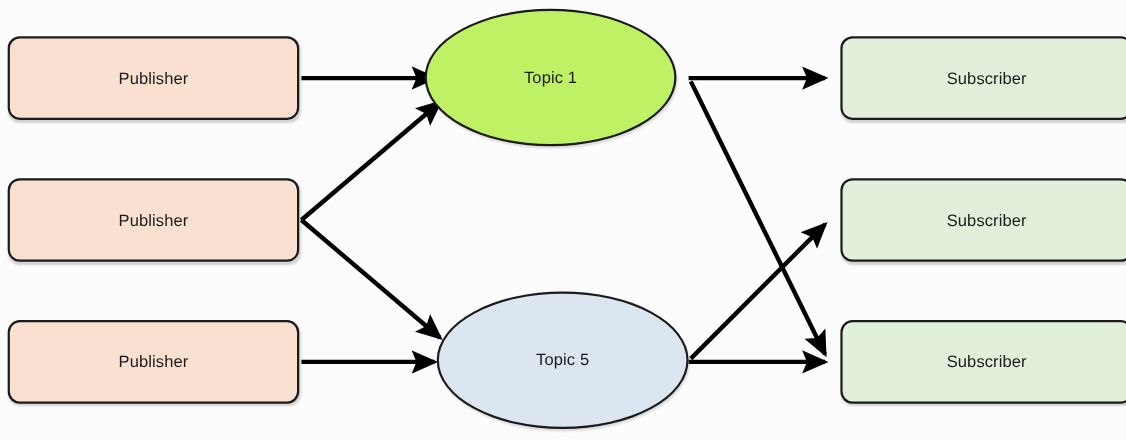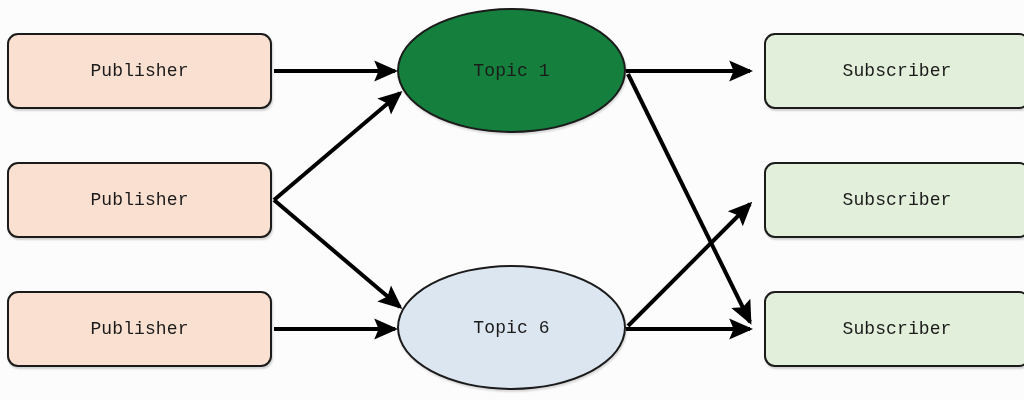--- a/index.html
+++ b/index.html
@@ -29,26 +29,25 @@
     pointer-events: none;
   }
   .node {
     position: absolute;
     box-sizing: border-box;
     display: flex;
     align-items: center;
     justify-content: center;
     border: 2px solid #1b1b1b;
     color: #1b1b1b;
-    font-size: 18px;
+    font-size: 15px;
     line-height: 1;
     letter-spacing: 0.1px;
     text-align: center;
     z-index: 2;
-    font-family: Liberation Mono, monospace;
   }
   .node-box {
     border-radius: 11px;
     box-shadow: 1px 2px 2px rgba(0,0,0,0.17);
   }
   .node-ellipse {
     border-radius: 50%;
     box-shadow: 1px 2px 2px rgba(0,0,0,0.14);
   }
   .publisher { background: #fae0d0; }
@@ -86,25 +85,25 @@
   <div class="node node-box publisher" style="left: 7px; top: 33px; width: 265px; height: 76px; background: rgb(250, 224, 208);">
     <span class="node-label">Publisher</span>
   </div>
   <div class="node node-box publisher" style="left: 7px; top: 162px; width: 265px; height: 76px; background: rgb(250, 224, 208);">
     <span class="node-label">Publisher</span>
   </div>
   <div class="node node-box publisher" style="left: 7px; top: 291px; width: 265px; height: 76px; background: rgb(250, 224, 208);">
     <span class="node-label">Publisher</span>
   </div>
 
-  <div class="node node-ellipse topic" style="left: 397px; top: 8px; width: 229px; height: 125px; background: #15803d;">
+  <div class="node node-ellipse topic" style="left: 386px; top: 8px; width: 229px; height: 125px; background: #bef264;">
     <span class="node-label">Topic 1</span>
   </div>
   <div class="node node-ellipse topic" style="left: 397px; top: 265px; width: 229px; height: 125px; background: rgb(220, 230, 241);">
-    <span class="node-label">Topic 6</span>
+    <span class="node-label">Topic 5</span>
   </div>
 
   <div class="node node-box subscriber" style="left: 752px; top: 33px; width: 266px; height: 76px; background: rgb(226, 239, 218);">
     <span class="node-label">Subscriber</span>
   </div>
   <div class="node node-box subscriber" style="left: 752px; top: 162px; width: 266px; height: 76px; background: rgb(226, 239, 218);">
     <span class="node-label">Subscriber</span>
   </div>
   <div class="node node-box subscriber" style="left: 752px; top: 291px; width: 266px; height: 76px; background: rgb(226, 239, 218);">
     <span class="node-label">Subscriber</span>

